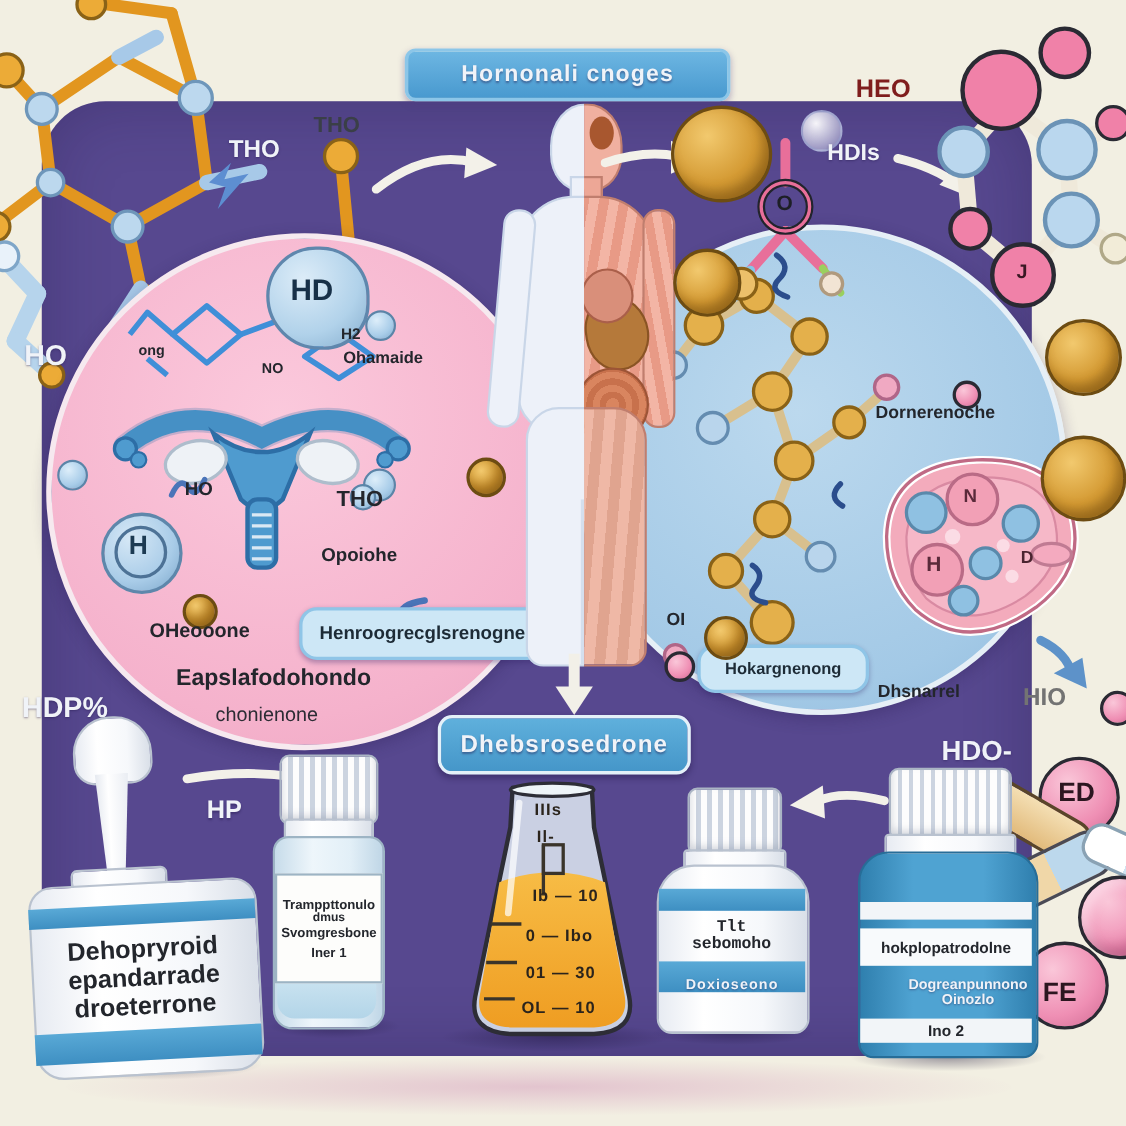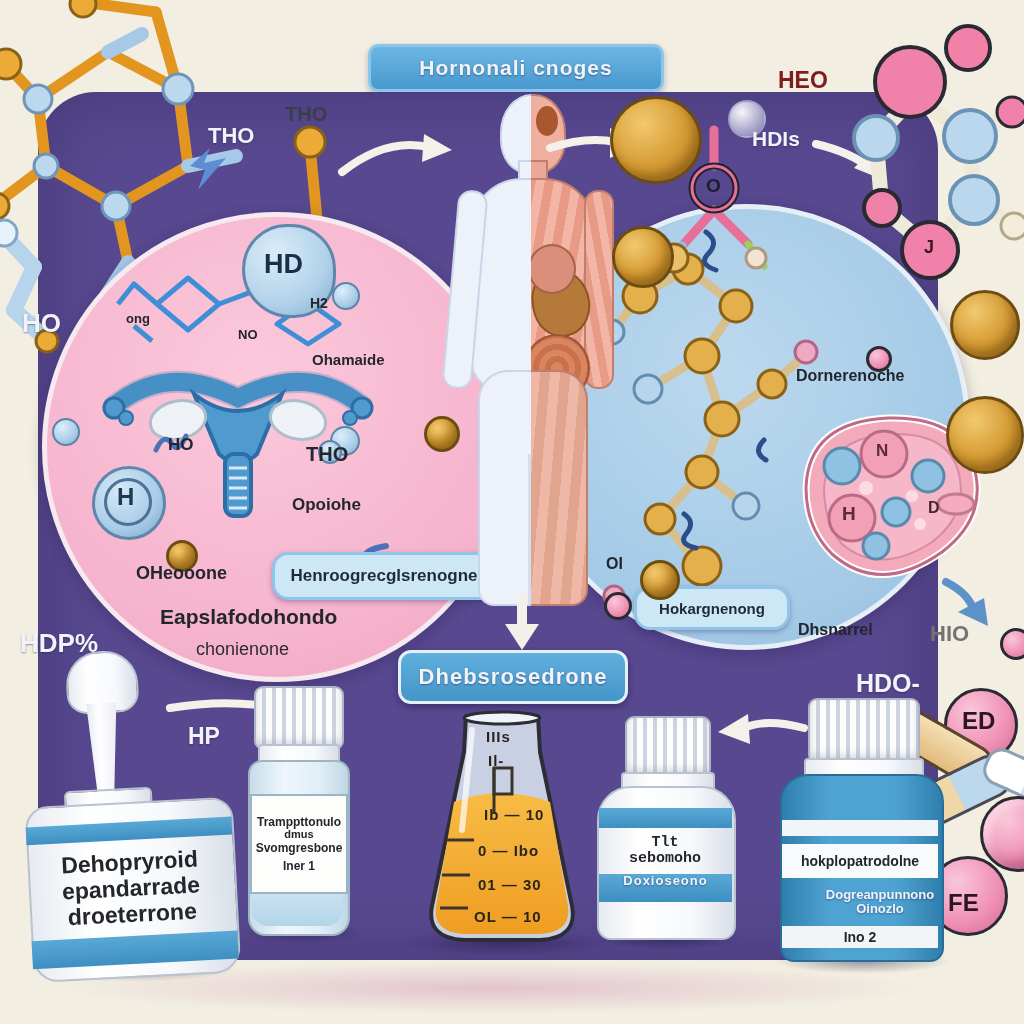--- a/index.html
+++ b/index.html
@@ -98,21 +98,21 @@
   </g>
   <circle cx="150" cy="12" r="9" fill="#7db4e2" stroke="#4a7fb4" stroke-width="2"></circle>
 </svg>
 <div class="lbl" style="left:126px;top:312px;font-size:13px;">ong</div>
 <div class="lbl" style="left:238px;top:328px;font-size:13px;">NO</div>
 
 <div class="abs" style="left:242px;top:224px;width:88px;height:88px;border-radius:50% 50% 46% 54%;background:radial-gradient(circle at 35% 30%,#dcecf8,#b1d2ea 60%,#84adce);border:3px solid #5f87ad;"></div>
 <div class="lbl" style="left:264px;top:250px;font-size:27px;color:#173048;">HD</div>
 <div class="sphere bluesph" style="left:332px;top:282px;width:24px;height:24px;"></div>
 <div class="lbl" style="left:310px;top:296px;font-size:14px;">H2</div>
-<div class="lbl" style="left:312px;top:318px;font-size:15px;margin-top:34px;">Ohamaide</div>
+<div class="lbl" style="left:312px;top:318px;font-size:15px;">Ohamaide</div>
 
 <svg class="abs" style="left:102px;top:356px;" width="272" height="170" viewBox="0 0 272 170">
   <path d="M12,50 Q65,6 136,42 Q207,6 260,50" fill="none" stroke="#4f9bcf" stroke-width="18" stroke-linecap="round"></path>
   <path d="M12,50 Q65,6 136,42 Q207,6 260,50" fill="none" stroke="#2d6ea6" stroke-width="22" stroke-linecap="round" opacity="0.25"></path>
   <circle cx="12" cy="52" r="10" fill="#4f9bcf" stroke="#2d6ea6" stroke-width="3"></circle>
   <circle cx="24" cy="62" r="7" fill="#4f9bcf" stroke="#2d6ea6" stroke-width="2"></circle>
   <circle cx="260" cy="52" r="10" fill="#4f9bcf" stroke="#2d6ea6" stroke-width="3"></circle>
   <circle cx="248" cy="62" r="7" fill="#4f9bcf" stroke="#2d6ea6" stroke-width="2"></circle>
   <path d="M92,38 Q136,72 180,38 L155,98 Q136,116 117,98 Z" fill="#4f9bcf" stroke="#2d6ea6" stroke-width="4"></path>
   <ellipse cx="76" cy="64" rx="28" ry="19" fill="#eef2f6" stroke="#aebdcc" stroke-width="3" transform="rotate(-12 76 64)"></ellipse>
@@ -413,21 +413,21 @@
 
 <div class="abs" style="left:597px;top:716px;width:137px;height:222px;">
   <div class="cap" style="left:28px;top:0;width:82px;height:58px;"></div>
   <div class="abs whitebody" style="left:24px;top:56px;width:90px;height:16px;border-radius:4px;"></div>
   <div class="abs whitebody" style="left:0;top:70px;width:135px;height:150px;border-radius:34px 34px 14px 14px;"></div>
   <div class="band" style="left:2px;right:2px;top:92px;height:20px;"></div>
   <div class="abs" style="left:4px;top:114px;width:128px;height:42px;display:flex;flex-direction:column;align-items:center;justify-content:center;font-family:Liberation Mono, monospace;">
     <span class="lbl" style="position:static;font-size:15px;">Tlt</span>
     <span class="lbl" style="position:static;font-size:15px;">sebomoho</span>
   </div>
-  <div class="band" style="left:2px;right:2px;top:158px;height:28px;display:flex;align-items:flex-start;justify-content:center;">
+  <div class="band" style="left:2px;right:2px;top:158px;height:28px;display:flex;align-items:flex-end;justify-content:center;">
     <span class="lbl w" style="position:static;font-size:13px;letter-spacing:1px;">Doxioseono</span>
   </div>
 </div>
 
 <div class="abs" style="left:780px;top:698px;width:162px;height:264px;">
   <div class="cap" style="left:28px;top:0;width:108px;height:62px;"></div>
   <div class="abs whitebody" style="left:24px;top:60px;width:116px;height:18px;border-radius:4px;"></div>
   <div class="abs" style="left:0;top:76px;width:160px;height:184px;background:linear-gradient(90deg,#2f7fae,#4fa3d2 30%,#4fa3d2 70%,#2f7fae);border:2px solid #276d98;border-radius:28px 28px 14px 14px;"></div>
   <div class="abs" style="left:2px;top:122px;width:156px;height:16px;background:#f2f5f8;"></div>
   <div class="abs" style="left:2px;top:146px;width:156px;height:34px;background:#f8fafc;display:flex;align-items:center;justify-content:center;">

